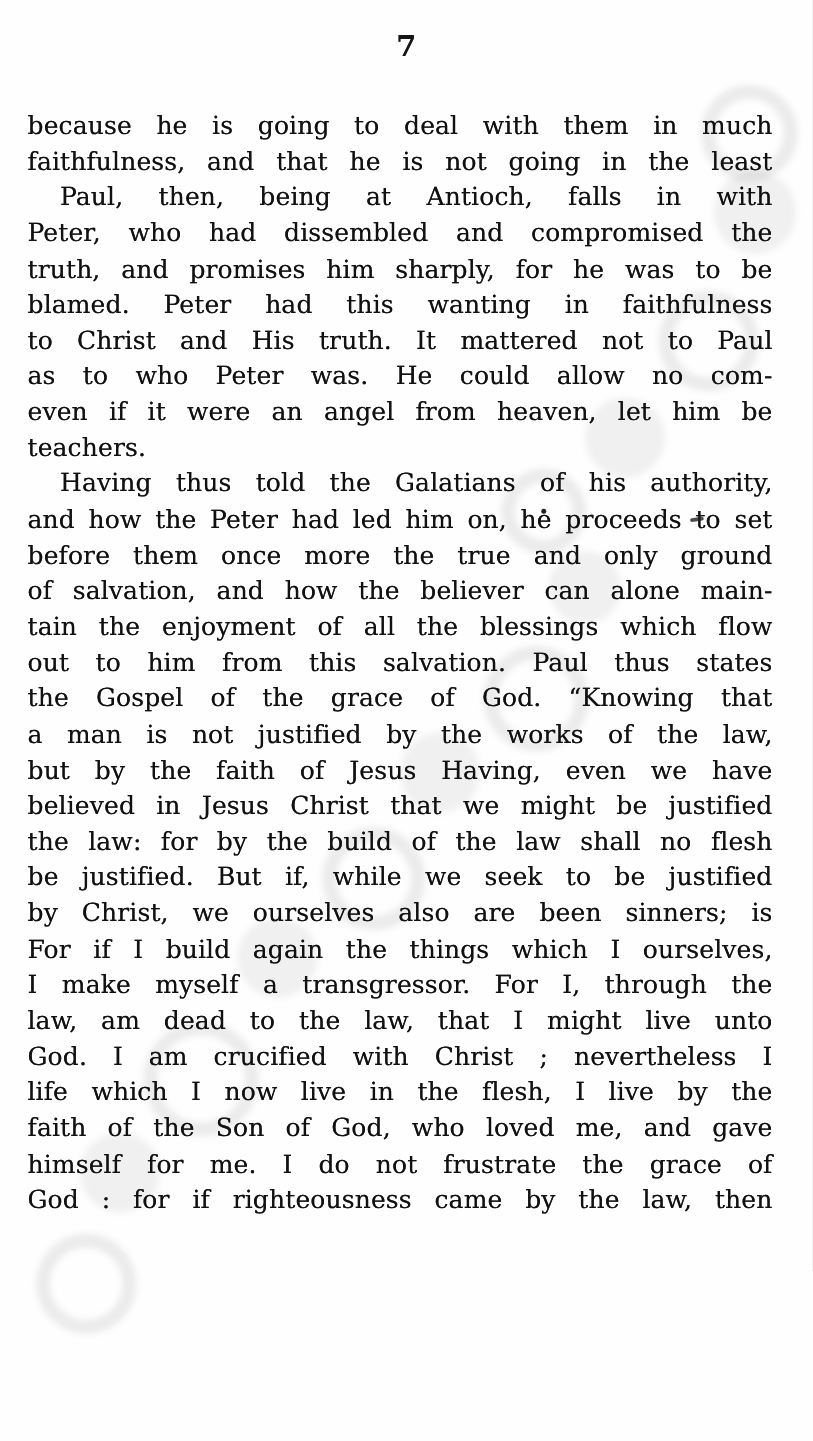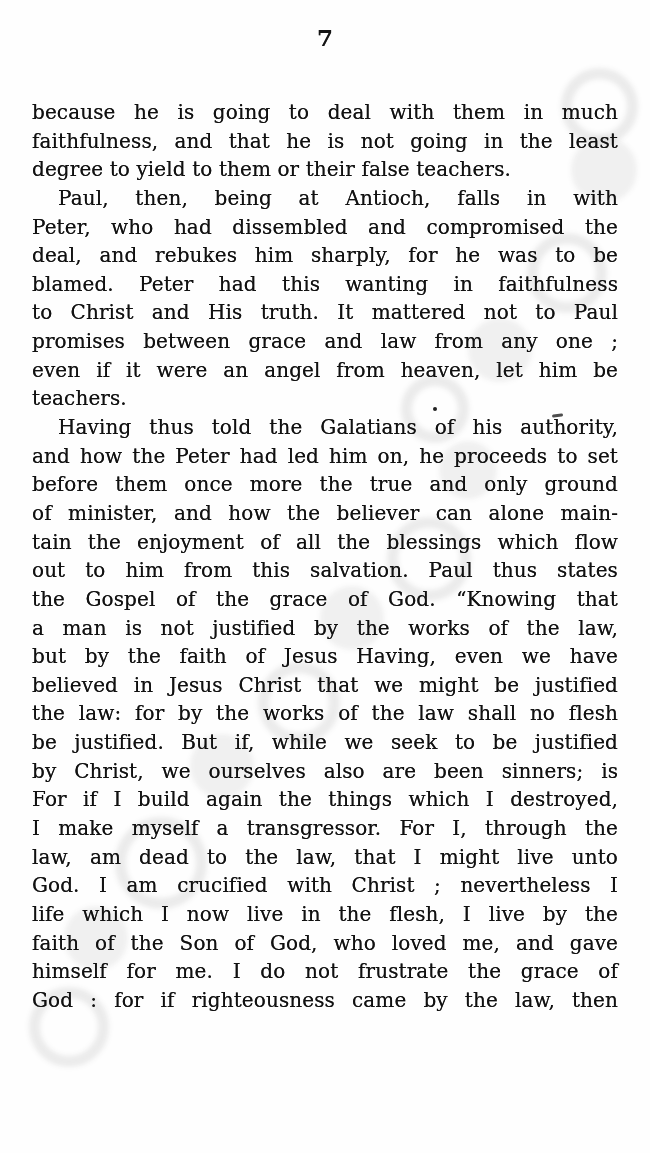--- a/index.html
+++ b/index.html
@@ -24,23 +24,22 @@
     width: 100%;
     text-align: center;
     font-size: 23px;
     font-weight: bold;
     color: #141414;
     text-shadow: 0 0 0.5px rgba(0,0,0,.6);
   }
   .text-block {
     position: absolute;
     top: 86px;
-    left: 32px;
+    left: 22px;
     right: 32px;
-    margin-top: 12px;
   }
   .para {
     margin: 0;
     padding: 0;
   }
   .line {
     font-size: 20px;
     line-height: 28.65px;
     height: 28.65px;
     white-space: nowrap;
@@ -121,47 +120,46 @@
       <div class="wm-blob wm-ring" style="left: 29px; top: 987px; width: 58px; height: 58px;"></div>
     </div>
 
   <div class="text-layer">
     <div class="page-number">7</div>
 
     <div class="text-block">
         <div class="para">
           <div class="line">because he is going to deal with them in much</div>
           <div class="line">faithfulness, and that he is not going in the least</div>
-          <div class="line no-just">degree to yield to them or their false teachers.</div>
         </div>
         <div class="para">
           <div class="line indent">Paul, then, being at Antioch, falls in with</div>
           <div class="line">Peter, who had dissembled and compromised the</div>
-          <div class="line">deal, and rebukes him sharply, for he was to be</div>
+          <div class="line">truth, and promises him sharply, for he was to be</div>
           <div class="line">blamed. Peter had this wanting in faithfulness</div>
           <div class="line">to Christ and His truth. It mattered not to Paul</div>
-          <div class="line">promises between grace and law from any one ;</div>
+          <div class="line">as to who Peter was. He could allow no com-</div>
           <div class="line">even if it were an angel from heaven, let him be</div>
           <div class="line no-just">teachers.</div>
         </div>
         <div class="para">
           <div class="line indent">Having thus told the Galatians of his authority,</div>
           <div class="line">and how the Peter had led him on, he proceeds to set</div>
           <div class="line">before them once more the true and only ground</div>
-          <div class="line">of minister, and how the believer can alone main-</div>
+          <div class="line">of salvation, and how the believer can alone main-</div>
           <div class="line">tain the enjoyment of all the blessings which flow</div>
           <div class="line">out to him from this salvation. Paul thus states</div>
           <div class="line">the Gospel of the grace of God. “Knowing that</div>
           <div class="line">a man is not justified by the works of the law,</div>
           <div class="line">but by the faith of Jesus Having, even we have</div>
           <div class="line">believed in Jesus Christ that we might be justified</div>
-          <div class="line">the law: for by the works of the law shall no flesh</div>
+          <div class="line">the law: for by the build of the law shall no flesh</div>
           <div class="line">be justified. But if, while we seek to be justified</div>
           <div class="line">by Christ, we ourselves also are been sinners; is</div>
-          <div class="line">For if I build again the things which I destroyed,</div>
+          <div class="line">For if I build again the things which I ourselves,</div>
           <div class="line">I make myself a transgressor. For I, through the</div>
           <div class="line">law, am dead to the law, that I might live unto</div>
           <div class="line">God. I am crucified with Christ ; nevertheless I</div>
           <div class="line">life which I now live in the flesh, I live by the</div>
           <div class="line">faith of the Son of God, who loved me, and gave</div>
           <div class="line">himself for me. I do not frustrate the grace of</div>
           <div class="line">God : for if righteousness came by the law, then</div>
         </div>
       </div>
   </div>

